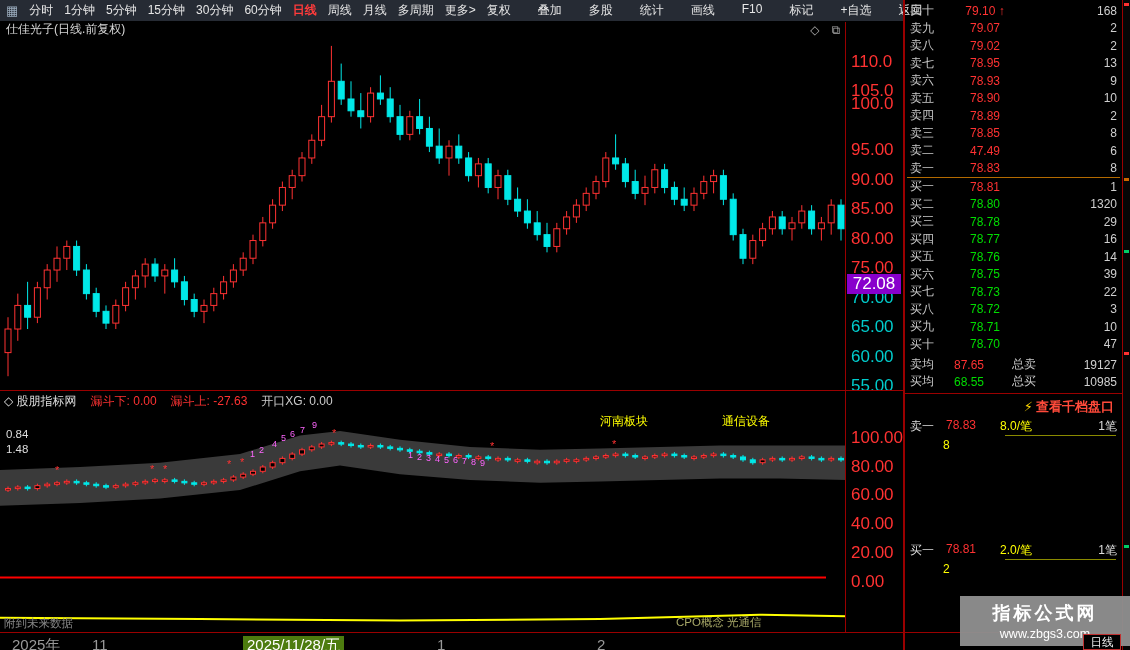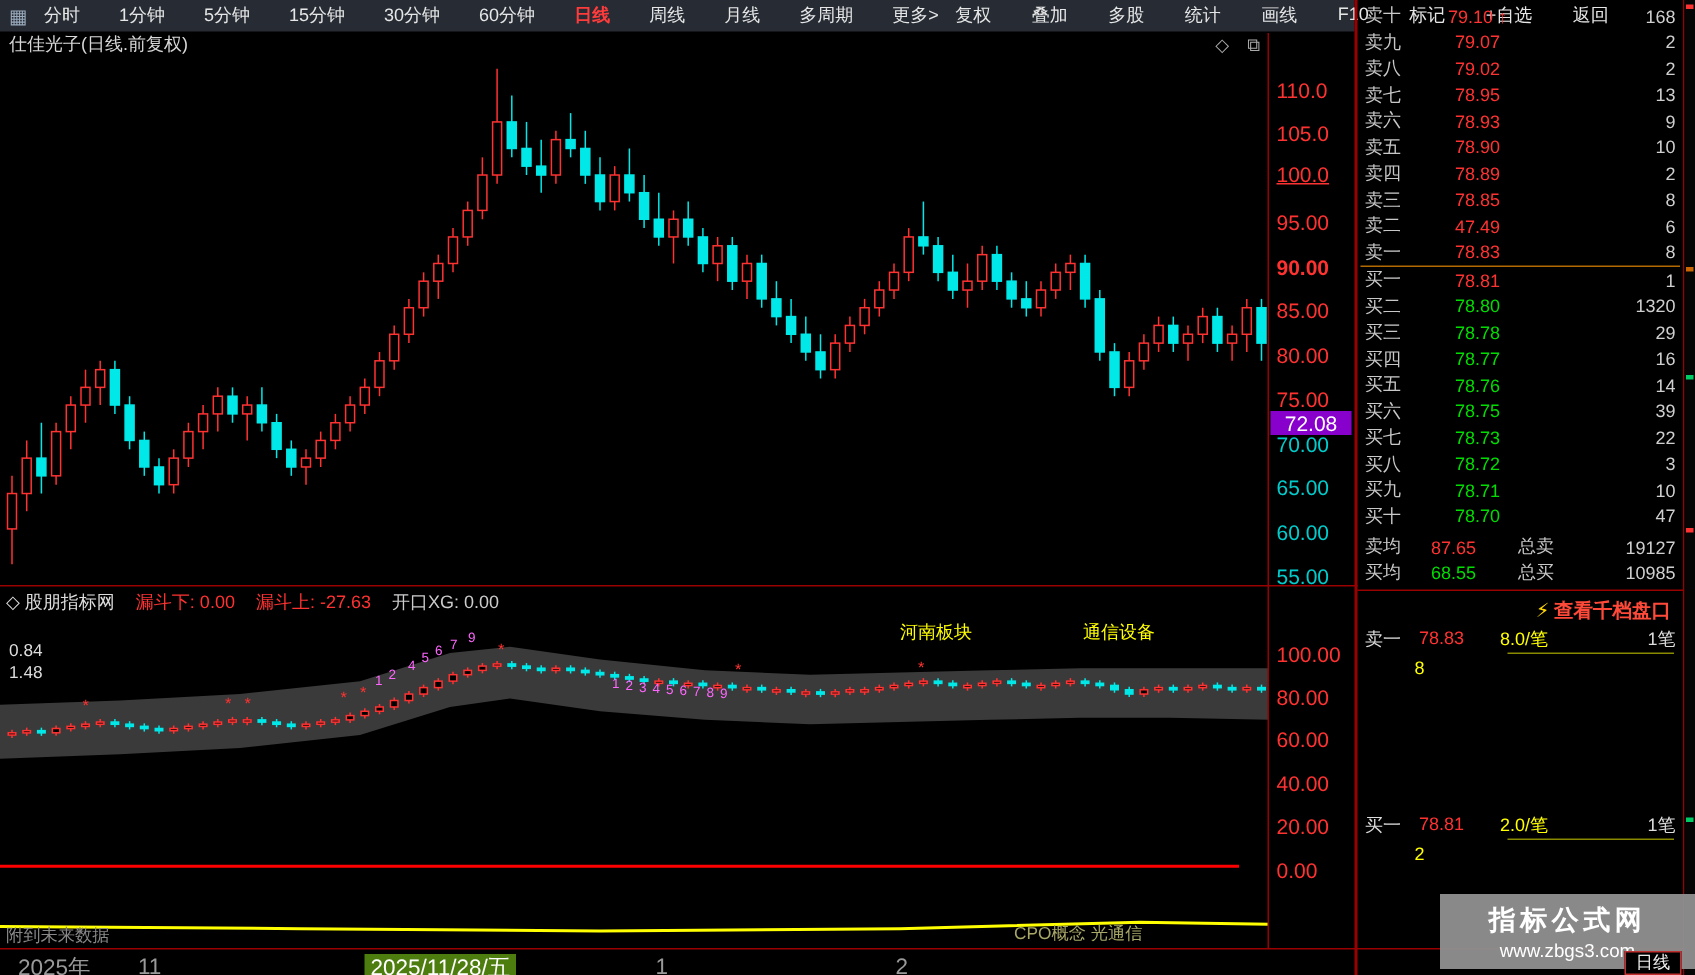--- a/index.html
+++ b/index.html
@@ -11,22 +11,22 @@
            padding:0 6px;gap:11px;box-sizing:border-box;white-space:nowrap;}
   .menu-item{color:#e6e6e6;font-size:12px;cursor:default;}
   .menu-item.active{color:#ff3b3b;font-weight:bold;}
   .menu-right{margin-left:auto;display:flex;gap:27px;}
   .grid-icon{color:#9ab;font-size:13px;}
   
   .chart-title-bar{left:0;top:22px;width:846px;height:15px;display:flex;align-items:center;
                    padding:0 6px;box-sizing:border-box;color:#d8d8d8;}
   .title-icons{margin-left:auto;display:flex;gap:12px;color:#aaa;}
   
-  .tick{position:absolute;left:4px;font-size:14px;}
-  .axis-marker{position:absolute;left:0;width:54px;text-align:center;color:#fff;font-size:14px;}
+  .tick{position:absolute;left:4px;font-size:17px;}
+  .axis-marker{position:absolute;left:0;width:54px;text-align:center;color:#fff;font-size:17px;}
   
   .line{background:#9a0000;}
   
   .ob-row{display:grid;grid-template-columns:42px 66px 1fr;align-items:center;height:17.5px;
           padding:0 5px;font-size:12px;}
   .ob-row .lvl{color:#c8c8c8;}
   .ob-row .prc{text-align:center;}
   .ob-row .qty{text-align:right;color:#cfcfcf;}
   .ob-sep{height:1px;background:#b36a00;margin:0 2px;}
   .avg-row{display:grid;grid-template-columns:44px 58px 44px 1fr;align-items:center;height:17px;
@@ -54,21 +54,21 @@
   .ind-header{left:4px;top:393px;display:flex;gap:14px;font-size:12px;z-index:3;}
   .ind-left-val{position:absolute;left:6px;font-size:11.5px;color:#ddd;z-index:3;}
   .ind-foot{position:absolute;font-size:11.5px;z-index:3;}
   .strip-tick{position:absolute;left:1px;width:5px;height:3px;}
 </style>
 </head>
 <body>
 
 <div class="abs menubar">
   <span class="grid-icon">▦</span>
-  <span id="menu-left" style="display:flex;gap:26px;justify-content:center;">
+  <span id="menu-left" style="display:flex;gap:11px;justify-content:center;">
       <span class="menu-item">分时</span>
       <span class="menu-item">1分钟</span>
       <span class="menu-item">5分钟</span>
       <span class="menu-item">15分钟</span>
       <span class="menu-item">30分钟</span>
       <span class="menu-item">60分钟</span>
       <span class="menu-item active">日线</span>
       <span class="menu-item">周线</span>
       <span class="menu-item">月线</span>
       <span class="menu-item">多周期</span>
@@ -266,23 +266,23 @@
     <rect x="818.4000000000001" y="184.84745762711864" width="6" height="5.898305084745772" fill="#000" stroke="#ff3232" stroke-width="1"></rect>
     <line x1="831.2" y1="161.25423728813558" x2="831.2" y2="196.64406779661016" stroke="#ff3232" stroke-width="1"></line>
     <rect x="828.2" y="167.15254237288136" width="6" height="17.694915254237287" fill="#000" stroke="#ff3232" stroke-width="1"></rect>
     <line x1="841.0000000000001" y1="161.25423728813558" x2="841.0000000000001" y2="202.54237288135593" stroke="#00e8e8" stroke-width="1"></line>
     <rect x="838.0000000000001" y="167.15254237288136" width="6" height="23.59322033898306" fill="#00e8e8" stroke="#00e8e8" stroke-width="1"></rect>
   </svg>
 
 <div class="abs" id="price-axis" style="left:847px;top:38px;width:56px;height:352px;">
     <div class="tick" style="top: 13.6949px; color: rgb(255, 50, 50);">110.0</div>
     <div class="tick" style="top: 43.1864px; color: rgb(255, 50, 50);">105.0</div>
-    <div class="tick" style="top: 70px; color: rgb(255, 50, 50); text-decoration: underline;">100.0</div>
+    <div class="tick" style="top: 56px; color: rgb(255, 50, 50);">100.0</div>
     <div class="tick" style="top: 102.169px; color: rgb(255, 50, 50);">95.00</div>
-    <div class="tick" style="top: 131.661px; color: rgb(255, 50, 50); font-weight: bold;">90.00</div>
+    <div class="tick" style="top: 131.661px; color: rgb(255, 50, 50);">90.00</div>
     <div class="tick" style="top: 161.153px; color: rgb(255, 50, 50);">85.00</div>
     <div class="tick" style="top: 190.644px; color: rgb(255, 50, 50);">80.00</div>
     <div class="tick" style="top: 220.136px; color: rgb(255, 50, 50);">75.00</div>
     <div class="tick" style="top: 249.627px; color: rgb(0, 204, 204);">70.00</div>
     <div class="tick" style="top: 279.119px; color: rgb(0, 204, 204);">65.00</div>
     <div class="tick" style="top: 308.61px; color: rgb(0, 204, 204);">60.00</div>
     <div class="tick" style="top: 338.102px; color: rgb(0, 204, 204);">55.00</div>
     <div class="axis-marker" style="top: 236.359px; background: rgb(136, 0, 204);">72.08</div>
   </div>
 

